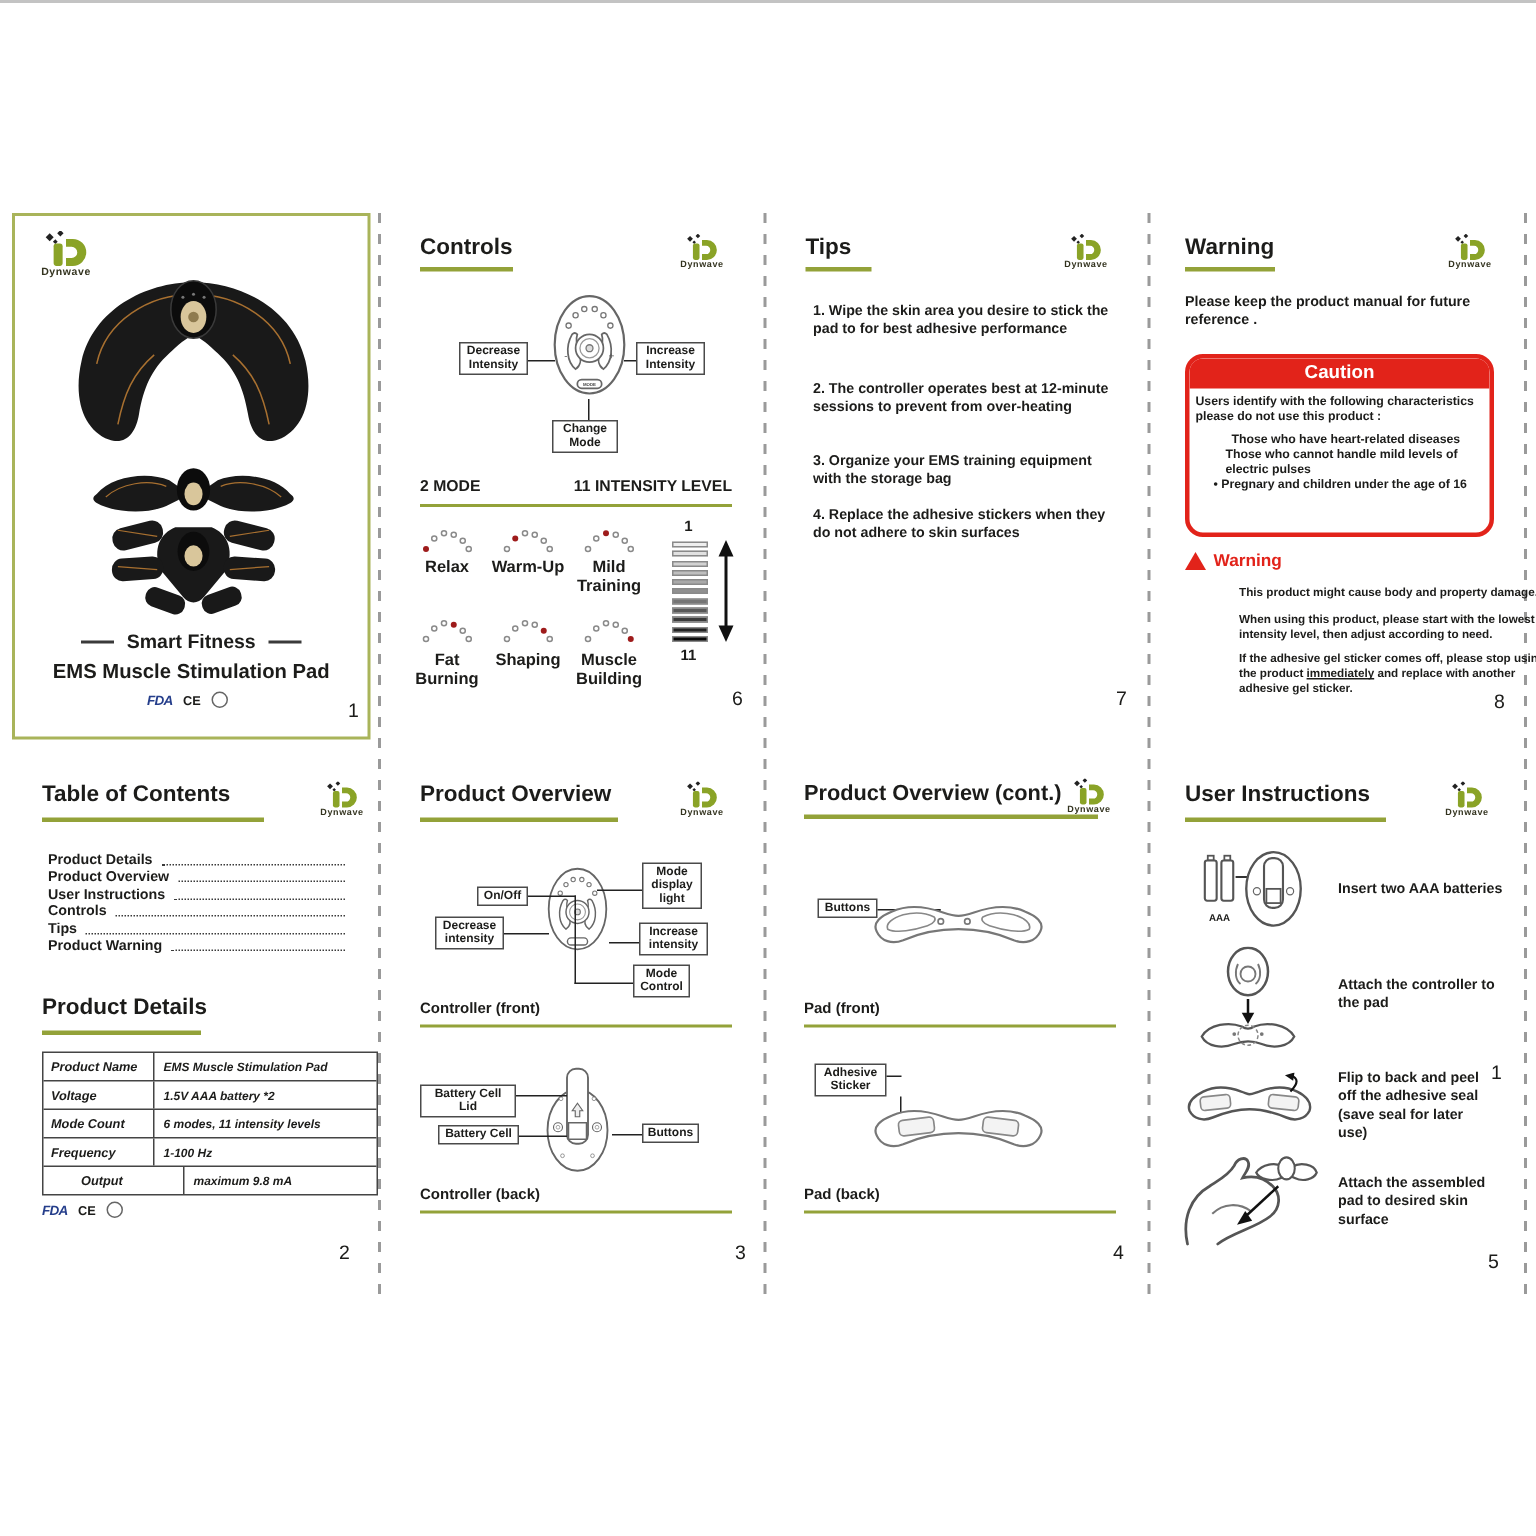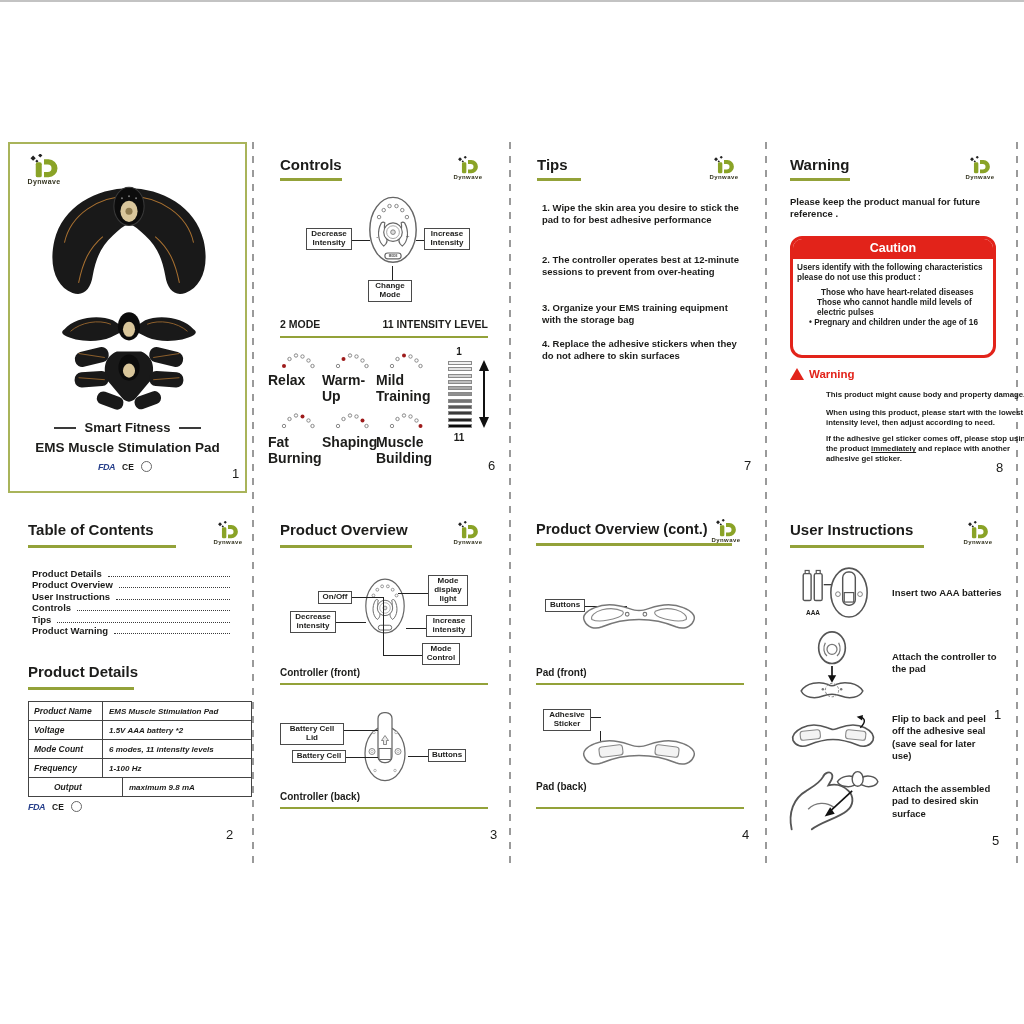--- a/index.html
+++ b/index.html
@@ -32,21 +32,21 @@
   .ce{font-size:8.5px;font-weight:700;}
   .circ{width:9px;height:9px;border:1px solid #666;border-radius:50%;display:inline-block;}
   .tocitem{display:flex;align-items:flex-end;height:11.5px;}
   .toclabel{font-size:9.5px;font-weight:700;white-space:nowrap;}
   .leader{flex:1;border-bottom:1.8px dotted #3a3a3a;margin:0 0 2px 6px;}
   .pdtable{position:absolute;border:1.3px solid #444;}
   .pdrow{display:grid;grid-template-columns:74px 128px;height:18px;border-bottom:1.3px solid #444;}
   .pdrow:last-child{border-bottom:none;margin-left:20px;}
   .pdl{border-right:1.3px solid #444;font-size:8.5px;font-weight:700;display:flex;align-items:center;padding-left:5px;}
   .pdv{font-size:8px;font-weight:600;display:flex;align-items:center;padding-left:6px;}
-  .modecol{position:absolute;width:60px;font-size:14px;font-weight:700;line-height:1.15;}
+  .modecol{position:absolute;width:60px;text-align:center;font-size:11px;font-weight:700;line-height:1.15;}
   .ibar{width:24px;height:4px;margin-bottom:2.3px;border:.8px solid #8a8a8a;box-sizing:border-box;}
   .cautionbox{position:absolute;border:3px solid #e2231a;border-radius:12px;background:#fff;box-sizing:border-box;overflow:hidden;}
   .cauthead{height:20px;background:#e2231a;color:#fff;font-size:12.5px;font-weight:700;text-align:center;line-height:19px;}
   .cautbody{padding:4px 4px;font-size:8.2px;font-weight:700;line-height:1.25;}
   .cautitem0{padding-left:24px;margin-top:4px;}
   .cautitem1{padding-left:20px;}
   .cautitem2{padding-left:12px;}
   .warnhead{position:absolute;display:flex;align-items:center;gap:5px;color:#e2231a;font-size:11.5px;font-weight:700;}
   .tri{width:0;height:0;border-left:7px solid transparent;border-right:7px solid transparent;border-bottom:12px solid #e2231a;}
   .u{text-decoration:underline;}
@@ -452,21 +452,21 @@
     <div class="cap" style="left:24px;top:162px;">Pad (front)</div>
     <div class="caprule" style="left:24px;top:178px;width:208px;"></div>
     <div class="lblbox" style="left:31px;top:204px;width:48px;">Adhesive Sticker</div>
     <div class="ln" style="left:88px;top:226px;width:1.4px;height:20px;"></div>
     <div class="ln" style="left:79px;top:212px;width:10px;height:1.4px;"></div>
     <svg class="abs" style="left:68px;top:226px;" width="118" height="40" viewBox="0 0 160 52">
       <path d="M6,34 C2,26 10,20 20,16 C36,9 52,12 66,17 C72,19 76,20 80,20 C84,20 88,19 94,17 C108,12 124,9 140,16 C150,20 158,26 154,34 C150,43 140,46 130,42 C114,35 96,32 80,32 C64,32 46,35 30,42 C20,46 10,43 6,34 Z" fill="#fff" stroke="#777" stroke-width="2"></path>
       <rect x="26" y="19" width="32" height="14" rx="4" fill="#f3f3f3" stroke="#888" stroke-width="1.5" transform="rotate(-7 42 26)"></rect>
       <rect x="102" y="19" width="32" height="14" rx="4" fill="#f3f3f3" stroke="#888" stroke-width="1.5" transform="rotate(7 118 26)"></rect>
     </svg>
-    <div class="cap" style="left:24px;top:276px;">Pad (back)</div>
+    <div class="cap" style="left:24px;top:286px;">Pad (back)</div>
     <div class="caprule" style="left:24px;top:302px;width:208px;"></div>
     <div class="pgnum" style="left:230px;top:322px;">4</div>
   </div>
 
   <div class="page" style="left:768px;top:505px;width:256px;height:355px;">
     <div class="h1" style="left:22px;top:16px;">User Instructions</div>
     <div class="rule" style="left:22px;top:40px;width:134px;"></div>
     <div class="logo" style="left:186px;top:16px;">
       <svg width="22" height="18" viewBox="0 0 40 32">
           <rect x="3" y="3" width="5" height="5" fill="#222" transform="rotate(45 5.5 5.5)"></rect>

